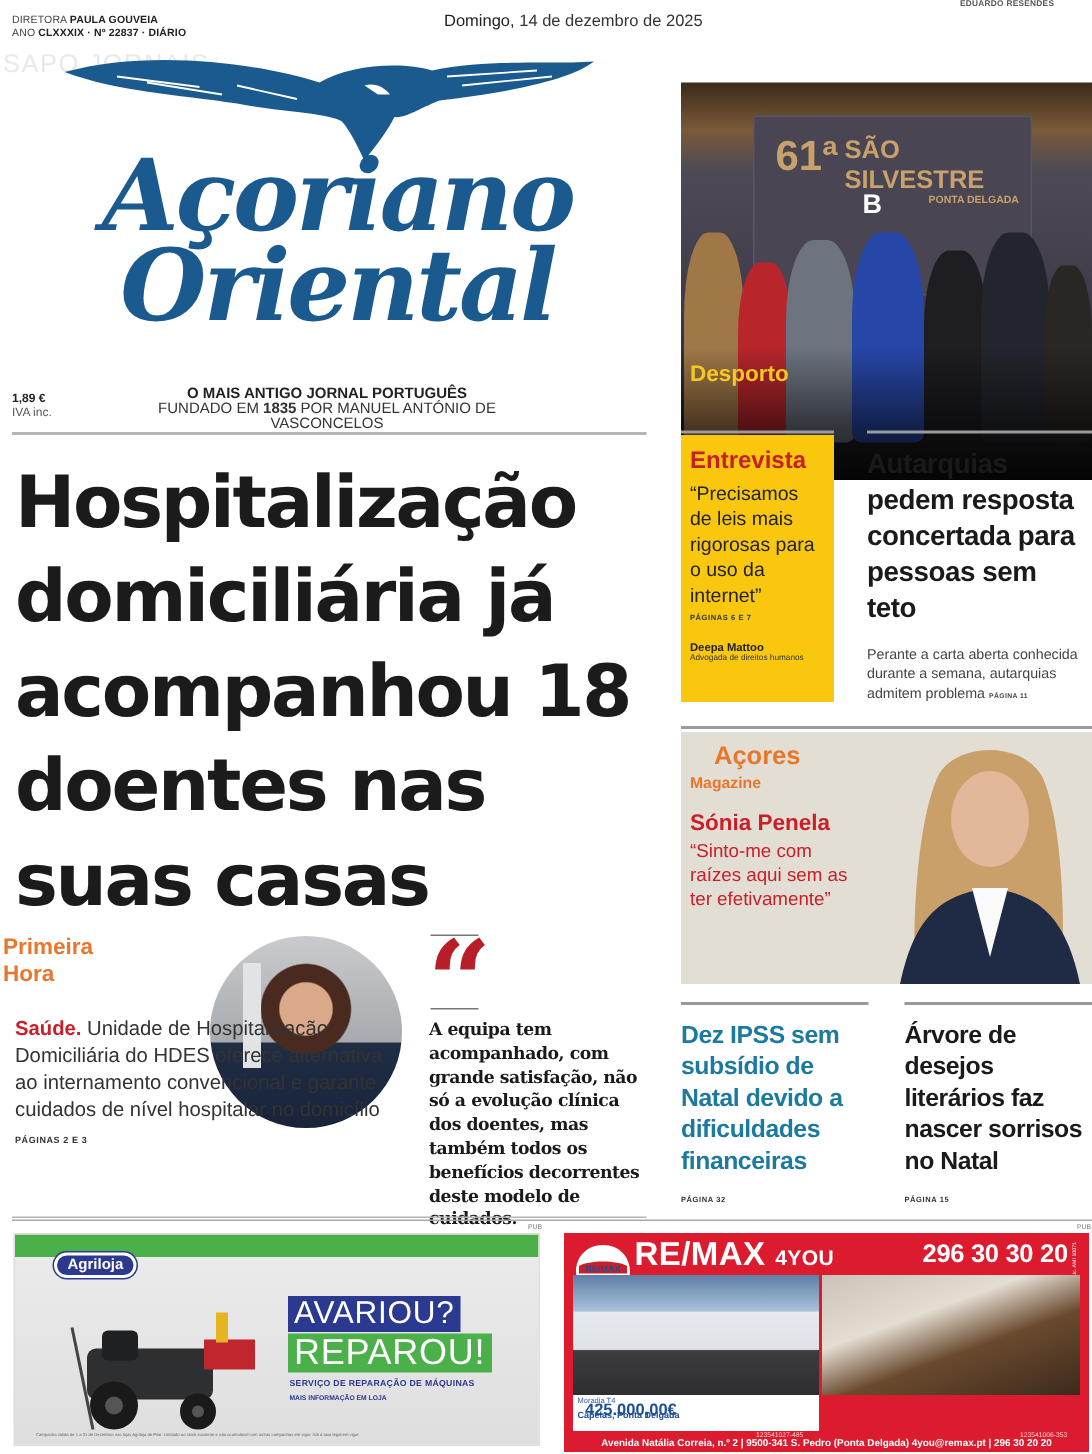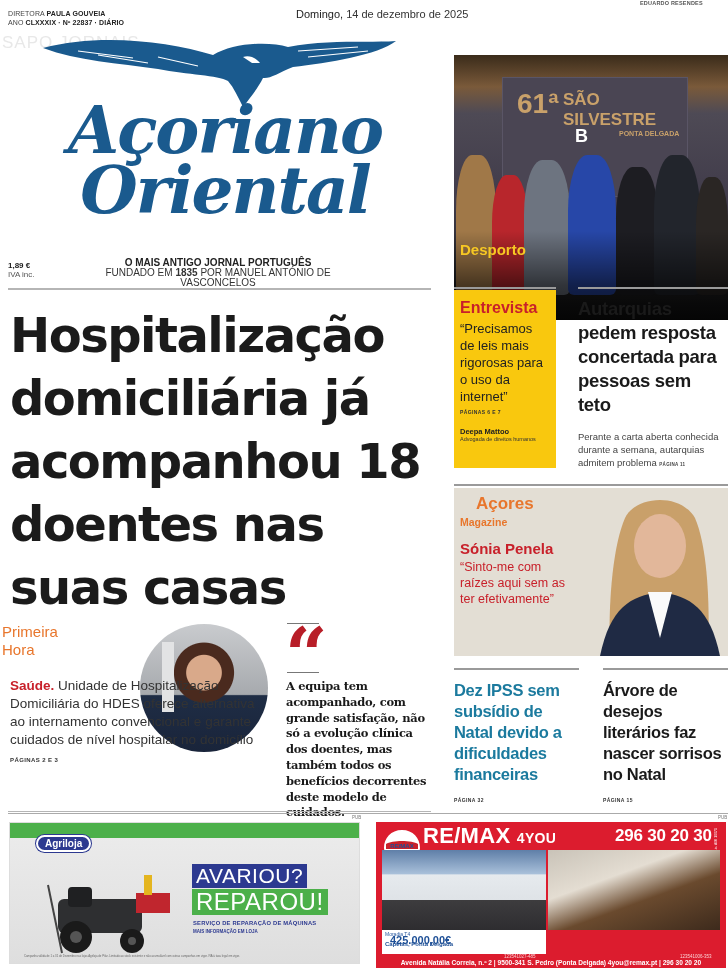--- a/index.html
+++ b/index.html
@@ -16,21 +16,21 @@
   .eagle { left: 38px; top: 33px; width: 360px; height: 75px; }
   .logo { left: 60px; top: 100px; width: 330px; text-align: center; font-family: "DejaVu Serif", serif; font-weight: bold; color: #1a5a8e; font-size: 66px; line-height: 60px; letter-spacing: -2px; font-style: italic; }
   .price { left: 8px; top: 261px; font-size: 8px; line-height: 9px; color: #555; }
   .price b { color: #222; }
   .tagline { left: 88px; top: 258px; width: 260px; text-align: center; font-size: 10px; line-height: 10px; color: #333; }
   .tagline .t1 { font-weight: bold; color: #222; }
   .rule { background: #b5b5b5; height: 2px; }
 
   
   .headline { left: 10px; top: 304px; width: 430px; font-family: "DejaVu Sans", sans-serif; font-weight: bold; font-size: 48px; line-height: 63px; color: #1b1b1b; letter-spacing: -1.5px; }
-  .kicker-orange { left: 2px; top: 623px; font-weight: normal; color: #e8762c; font-size: 15px; line-height: 18px; }
+  .kicker-orange { left: 2px; top: 623px; font-weight: bold; color: #e8762c; font-size: 15px; line-height: 18px; }
   .lead-body { left: 10px; top: 677px; width: 250px; font-size: 13.5px; line-height: 18px; color: #333; }
   .lead-body .red { color: #c8202a; font-weight: bold; }
   .lead-body .pg { font-size: 6px; font-weight: bold; letter-spacing: .4px; }
   .lead-photo { left: 140px; top: 624px; width: 128px; height: 128px; border-radius: 50%; background: radial-gradient(circle at 50% 38%, #d9a98a 0 17%, #4a2a1e 18% 29%, transparent 30%), linear-gradient(180deg, #c9cbce 0%, #a7aaae 55%, #1f2d45 56%, #19243a 100%); overflow: hidden; }
   .lead-photo::after { content:""; position:absolute; left:22px; top:18px; width:12px; height:70px; background:#e2e3e4; }
   .quote-rule { height: 1px; background: #777; }
   .quote-mark { left: 285px; top: 618px; font-family: "DejaVu Serif", serif; font-weight: bold; font-size: 74px; line-height: 74px; color: #b81e28; }
   .quote-text { left: 286px; top: 679px; width: 145px; font-family: "DejaVu Serif", serif; font-weight: bold; font-size: 11.5px; line-height: 15.8px; color: #1a1a1a; letter-spacing: -.3px; }
 
   
@@ -237,21 +237,21 @@
 
 <div class="abs pub" style="left:718px;top:815px;">PUB</div>
 <div class="abs remax">
   <svg class="remax-balloon" viewBox="0 0 40 46">
     <path d="M20,2 C31,2 38,10 38,20 C38,30 26,38 20,45 C14,38 2,30 2,20 C2,10 9,2 20,2 Z" fill="#fff"></path>
     <path d="M4,16 C10,12 30,12 36,16 L36,21 L4,21 Z" fill="#c8202a"></path>
     <path d="M6,25 C12,34 18,40 20,44 C22,40 28,34 34,25 Z" fill="#1d4f96"></path>
     <text x="20" y="20" text-anchor="middle" font-size="6" font-weight="bold" fill="#1d4f96" font-family="Liberation Sans, sans-serif">RE/MAX</text>
   </svg>
   <div class="remax-brand"><span>RE/MAX</span> <small>4YOU</small></div>
-  <div class="remax-phone">296 30 20 30</div>
+  <div class="remax-phone">296 30 30 20</div>
   <div class="remax-lic">Lic. AMI 10071</div>
   <div class="photo-a"></div>
   <div class="photo-b"></div>
   <div class="card card-a">
     <div class="type">Moradia T4</div>
     <div class="loc">Capelas, Ponta Delgada</div>
     <div class="price">425.000,00€</div>
   </div>
   <div class="ref" style="left:128px;">123541027-485</div>
   <div class="ref" style="left:304px;">123541006-353</div>

